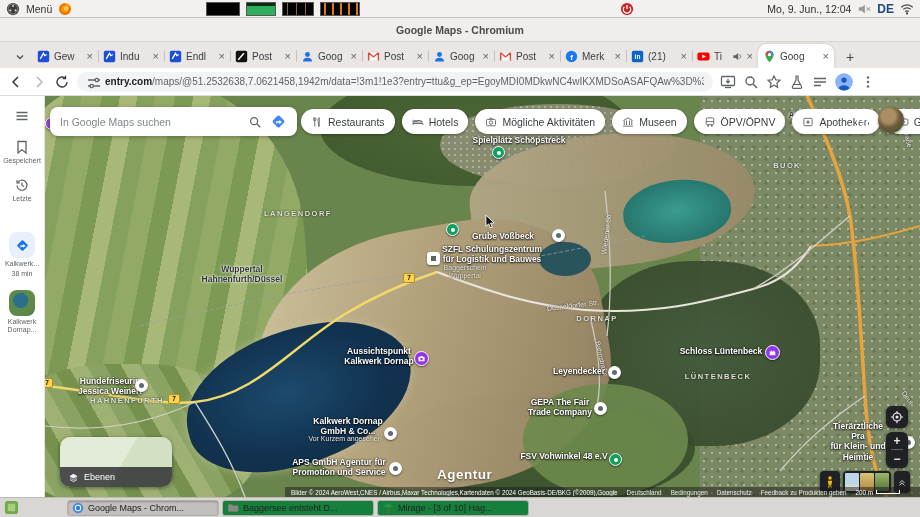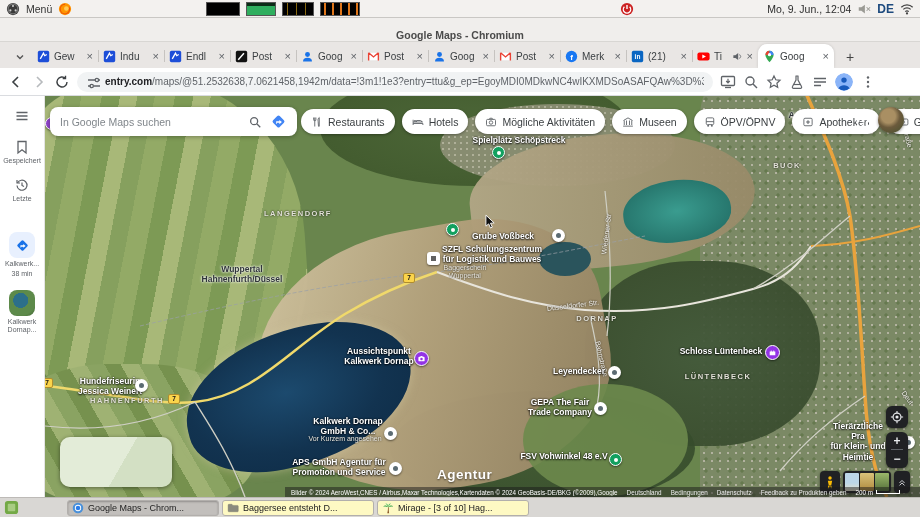--- a/index.html
+++ b/index.html
@@ -14,21 +14,21 @@
   .mb-icon svg { width:100%; height:100%; display:block; }
   .sysmon { height:14px; background:#000; border:1px solid #555; }
   .sysmon.m1 { width:34px; }
   .sysmon.m2 { width:30px; background:linear-gradient(to top,#2fae5e 72%, #0b2c16 72%); }
   .sysmon.m3 { width:32px; background:repeating-linear-gradient(90deg,#000 0 4px,#8a6a10 4px 5px,#000 5px 9px); }
   .sysmon.m4 { width:40px; background:repeating-linear-gradient(90deg,#000 0 3px,#e0761a 3px 5px,#000 5px 8px); }
   .clock { font-size:10.5px; color:#2d2d2d; white-space:nowrap; }
   .kbd { font-weight:bold; color:#1d4a7e; font-size:12px; }
 
   
-  .titlebar { position:absolute; left:0; top:18px; width:920px; height:24px; background:#f0eeec; border-bottom:1px solid #d8d6d3; display:flex; align-items:flex-end; justify-content:center; font-size:10.5px; font-weight:bold; color:#4b4b4b; }
+  .titlebar { position:absolute; left:0; top:18px; width:920px; height:24px; background:#f0eeec; border-bottom:1px solid #d8d6d3; display:flex; align-items:center; justify-content:center; font-size:10.5px; font-weight:bold; color:#4b4b4b; }
 
   
   .tabstrip { position:absolute; left:0; top:42px; width:920px; height:26px; background:#e9e6e4; display:flex; align-items:flex-end; padding-left:8px; }
   .tab-search { width:24px; height:22px; display:flex; align-items:center; justify-content:center; color:#555; }
   #tab-list { display:flex; height:26px; align-items:flex-end; }
   .tab { width:66px; height:24px; display:flex; align-items:center; gap:4px; padding:0 5px; font-size:10px; color:#3c4043; position:relative; }
   .tab:not(.active):not(:first-child)::before { content:""; position:absolute; left:0; top:6px; height:12px; width:1px; background:#c6c3c0; }
   .tab.active { width:76px; background:#fff; border-radius:9px 9px 0 0; box-shadow:0 0 3px rgba(0,0,0,.15); }
   .tab .fav { width:13px; height:13px; flex:none; }
   .tab .fav svg { width:13px; height:13px; display:block; }
@@ -132,21 +132,21 @@
   .attr { position:absolute; left:240px; bottom:0; width:635px; height:10px; background:rgba(25,25,25,.5); display:flex; align-items:center; gap:9px; padding:0 6px; font-size:6.3px; color:#fff; z-index:6; white-space:nowrap; }
   .attr .credits { overflow:hidden; flex-shrink:1; }
   .attr .alink { color:#ececec; }
   .scalewrap { display:flex; align-items:center; gap:3px; }
   .scale-line { width:24px; height:4px; border-left:1px solid #fff; border-right:1px solid #fff; border-bottom:1px solid #fff; }
 
   
   .taskbar { position:absolute; left:0; top:497px; width:920px; height:20px; background:#d9d7d4; border-top:1px solid #bdbab7; display:flex; align-items:center; padding:0 2px; gap:3px; }
   .showdesk { width:18px; height:16px; display:flex; align-items:center; justify-content:center; }
   .showdesk svg { width:15px; height:15px; }
-  .taskbtn { width:152px; height:16px; background:#fef9c3; border:1px solid #b2afac; border-radius:3px; display:flex; align-items:center; gap:4px; padding:0 4px; font-size:9px; color:#222; overflow:hidden; white-space:nowrap; }
+  .taskbtn { width:152px; height:16px; background:#15803d; border:1px solid #b2afac; border-radius:3px; display:flex; align-items:center; gap:4px; padding:0 4px; font-size:9px; color:#222; overflow:hidden; white-space:nowrap; }
   .taskbtn.active { background:#c2bfbc; box-shadow:inset 0 1px 2px rgba(0,0,0,.25); }
   .taskbtn svg { width:12px; height:12px; flex:none; }
 </style>
 </head>
 <body>
 
 <div class="screen">
 
   <div class="menubar">
     <span class="mb-icon">
@@ -665,20 +665,28 @@
               <circle cx="13" cy="8" r="1.5"></circle>
               <circle cx="3" cy="13" r="1.5"></circle>
               <circle cx="8" cy="13" r="1.5"></circle>
               <circle cx="13" cy="13" r="1.5"></circle>
             </g>
           </svg></span>
       <span class="map-avatar"></span>
 
       <div class="layers-widget">
         <span class="mini"></span>
+        <span class="band">
+            <svg viewBox="0 0 16 16">
+              <path d="M8 2.5 14 6 8 9.5 2 6z" fill="#f2f0fb"></path>
+              <path d="M3 8.5 8 11.5 13 8.5" stroke="#d3d0e0" fill="none" stroke-width="1.2"></path>
+              <path d="M3 11 8 14 13 11" stroke="#ffffff" fill="none" stroke-width="1.2"></path>
+            </svg>
+            <span>Ebenen</span>
+          </span>
       </div>
 
       <div class="zoombox zb-compass">
           <svg width="14" height="14" viewBox="0 0 16 16">
             <circle cx="8" cy="8" r="4.5" fill="none" stroke="#e8eaed" stroke-width="1.3"></circle>
             <circle cx="8" cy="8" r="1.8" fill="#e8eaed"></circle>
             <path d="M8 1v2.5M8 12.5V15M1 8h2.5M12.5 8H15" stroke="#e8eaed" stroke-width="1.3"></path>
           </svg>
         </div>
       <div class="zoombox zb-zoom">

